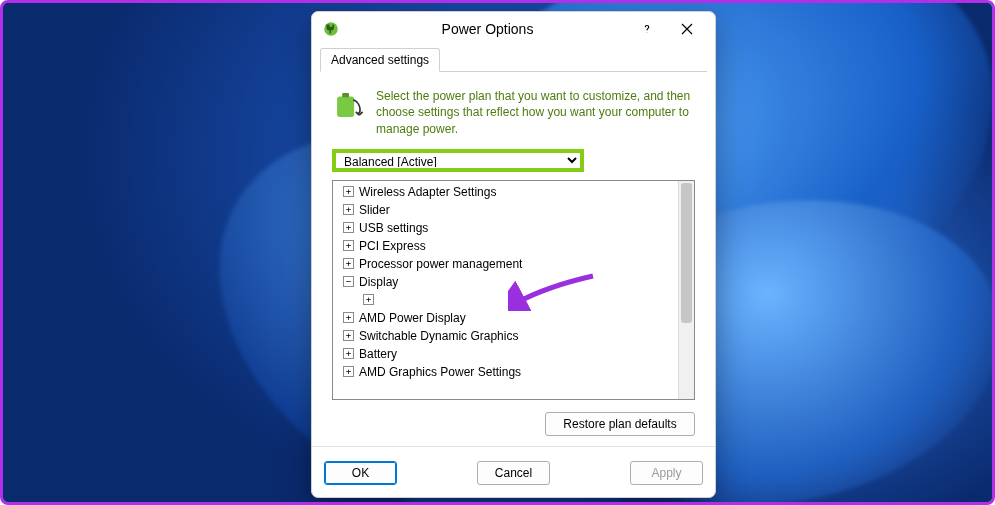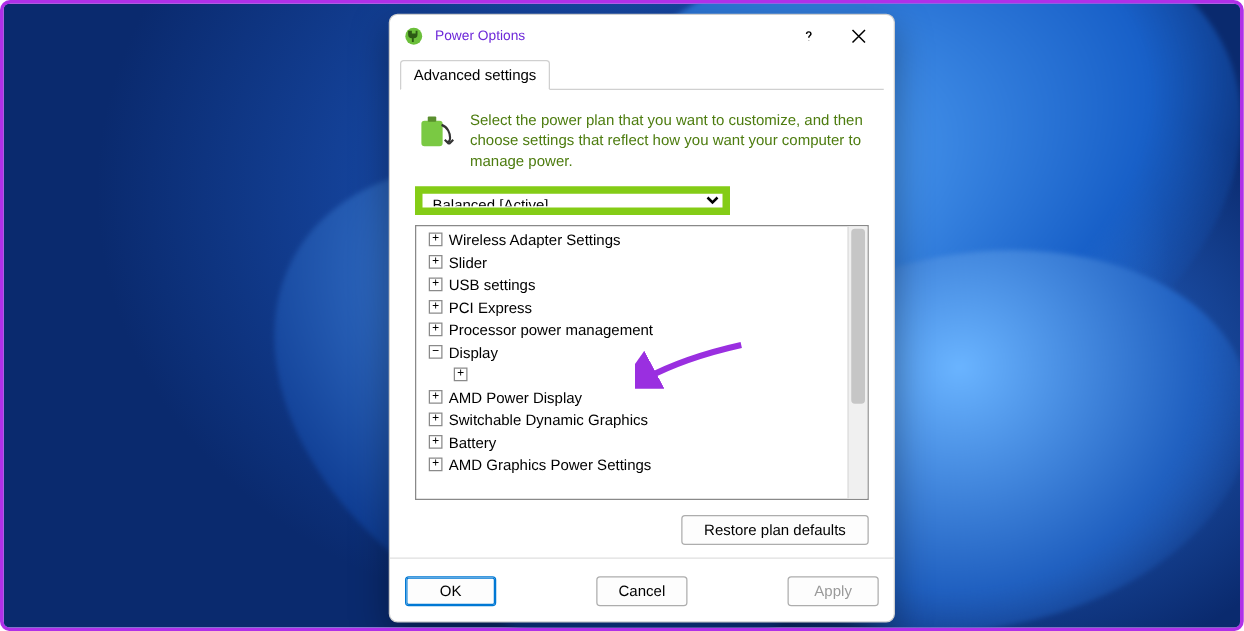--- a/index.html
+++ b/index.html
@@ -34,21 +34,21 @@
       border: 1px solid #cfcfcf;
       border-radius: 7px;
       box-shadow: 0 10px 30px rgba(0,0,0,.35);
       display: flex; flex-direction: column;
     }
     .titlebar {
       height: 34px; display: flex; align-items: center;
       padding: 0 8px 0 10px;
     }
     .titlebar .icon { width: 18px; height: 18px; margin-right: 8px; }
-    .titlebar .title { flex: 1; font-size: 11px; color: #6d28d9; }
+    .titlebar .title { flex: 1; font-size: 14px; color: #000000; text-align: center; }
     .tbtn { width: 40px; height: 30px; display:flex; align-items:center; justify-content:center; color:#000; }
 
     .tabstrip { padding: 2px 8px 0 8px; }
     .tab {
       display:inline-block; padding: 4px 10px;
       background:#fff; border:1px solid #d0d0d0;
       border-bottom:1px solid #fff;
       border-radius:3px 3px 0 0;
       position:relative; top:1px; font-size:12px;
     }
@@ -56,21 +56,21 @@
 
     .instruction {
       display:flex; gap:10px; padding:16px 20px 12px 20px;
     }
     .big-icon{ width:34px; height:34px; flex:0 0 auto; }
     .instruction p{ font-size:12px; color:#4d7c0f; line-height:1.35; }
 
     .select-wrap{ padding:0 20px; }
     select.plan {
       width: 252px; height: 23px;
-      border:6px solid #84cc16; background:#fff;
+      border:4px solid #84cc16; background:#fff;
       font-family:inherit; font-size:12px; padding:1px 4px;
     }
 
     .tree-wrap{
       margin:8px 20px 4px 20px;
       border:1px solid #898989;
       height: 226px;
       position:relative;
       overflow:hidden;
     }

